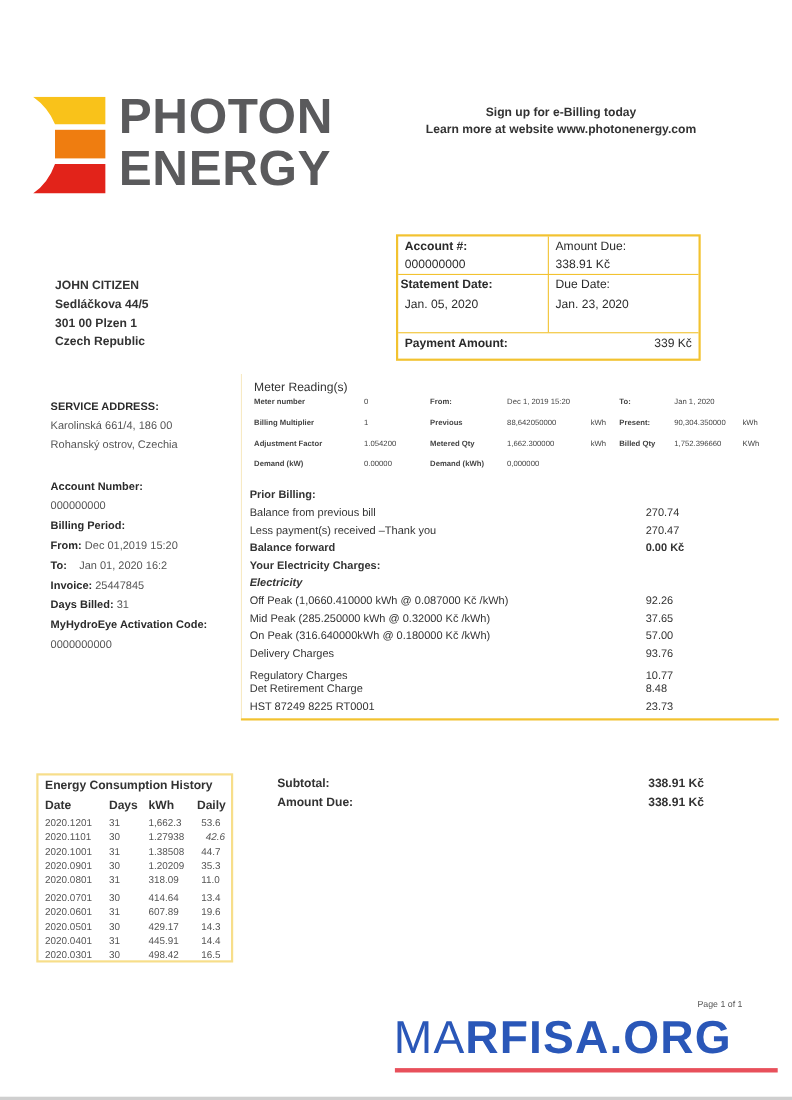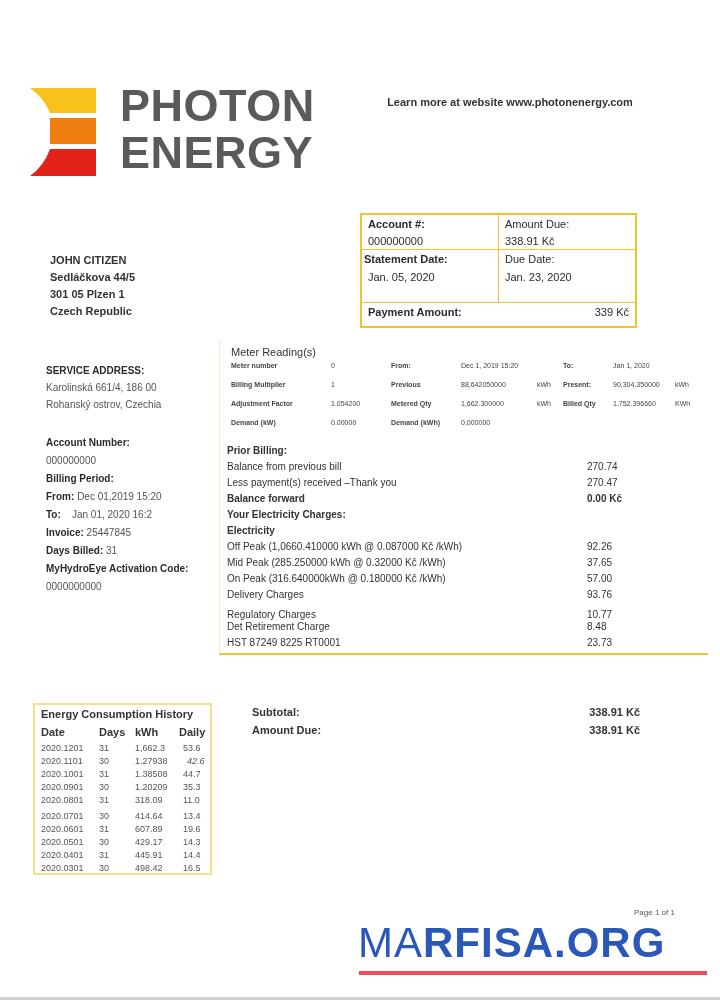--- a/index.html
+++ b/index.html
@@ -9,21 +9,21 @@
     font-family:"Liberation Sans", "DejaVu Sans", sans-serif;
   }
   .abs { position:absolute; }
   .b { font-weight:bold; }
   .muted { color:#555; }
 
   
   .logo { left:30px; top:88px; width:270px; height:92px; }
   .logo-mark { position:absolute; left:0; top:0; width:66px; height:88px; }
   .logo-text { position:absolute; left:78px; top:-6px; font-weight:bold; color:#5a5a5c;
-    font-size:45px; line-height:47px; letter-spacing:0.5px;margin-left:12px; }
+    font-size:45px; line-height:47px; letter-spacing:0.5px; }
 
   .promo { left:350px; top:94px; width:320px; text-align:center; font-size:11px; font-weight:bold; color:#333; line-height:16px; }
 
   
   .summary { left:360px; top:213px; width:277px; height:115px; border:2px solid #f2c230; box-sizing:border-box; }
   .summary .cell { position:absolute; font-size:11px; line-height:17px; }
   .summary .vline { position:absolute; left:136px; top:0; width:1px; height:87px; background:#f2c230; }
   .summary .hline { position:absolute; left:0; width:100%; height:1px; background:#f2c230; }
 
   .cust { left:50px; top:252px; font-size:11px; line-height:17px; font-weight:bold; color:#333; }
@@ -72,20 +72,21 @@
     <rect x="20" y="30" width="46" height="26" fill="#ef7d10"></rect>
     <path d="M20 61 H66 V88 H0 Q14 78 20 61 Z" fill="#e2231a"></path>
   </svg>
   <div class="logo-text">
     <div>PHOTON</div>
     <div>ENERGY</div>
   </div>
 </div>
 
 <div class="abs promo">
+  <div>Sign up for e-Billing today</div>
   <div>Learn more at website www.photonenergy.com</div>
 </div>
 
 <div class="abs summary">
   <div class="vline"></div>
   <div class="hline" style="top:34px;"></div>
   <div class="hline" style="top:87px;"></div>
   <div class="cell b" style="left:6px;top:1px;">Account #:</div>
   <div class="cell" style="left:6px;top:18px;">000000000</div>
   <div class="cell" style="left:143px;top:1px;">Amount Due:</div>
@@ -94,21 +95,21 @@
   <div class="cell" style="left:6px;top:54px;">Jan. 05, 2020</div>
   <div class="cell" style="left:143px;top:36px;">Due Date:</div>
   <div class="cell" style="left:143px;top:54px;">Jan. 23, 2020</div>
   <div class="cell b" style="left:6px;top:89px;">Payment Amount:</div>
   <div class="cell" style="right:6px;top:89px;">339 Kč</div>
 </div>
 
 <div class="abs cust">
   <div>JOHN CITIZEN</div>
   <div>Sedláčkova 44/5</div>
-  <div>301 05 Plzen 1</div>
+  <div>301 00 Plzen 1</div>
   <div>Czech Republic</div>
 </div>
 
 <div class="abs svc">
   <div class="b">SERVICE ADDRESS:</div>
   <div class="muted">Karolinská 661/4, 186 00</div>
   <div class="muted">Rohanský ostrov, Czechia</div>
 </div>
 
 <div class="abs acct">
@@ -174,21 +175,21 @@
       <span class="lbl">Less payment(s) received –Thank you</span>
       <span class="val">270.47</span>
     </div>
   <div class="row b" style="top:48px;">
       <span class="lbl">Balance forward</span>
       <span class="val">0.00 Kč</span>
     </div>
   <div class="row b" style="top:64px;">
       <span class="lbl">Your Electricity Charges:</span>
     </div>
-  <div class="row b" style="top:80px;">
+  <div class="row b" style="top:80px;font-style:italic;">
       <span class="lbl">Electricity</span>
     </div>
   <div class="row" style="top:96px;">
       <span class="lbl">Off Peak (1,0660.410000  kWh @ 0.087000  Kč /kWh)</span>
       <span class="val">92.26</span>
     </div>
   <div class="row" style="top:112px;">
       <span class="lbl">Mid Peak (285.250000  kWh @ 0.32000 Kč /kWh)</span>
       <span class="val">37.65</span>
     </div>

